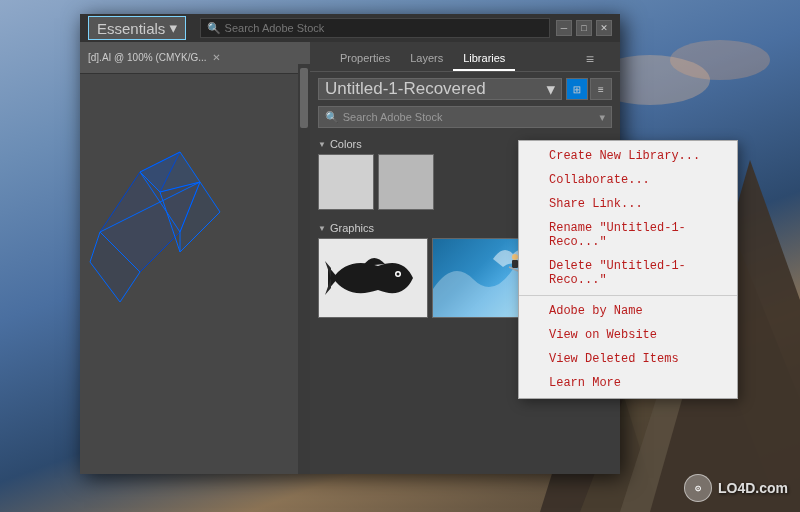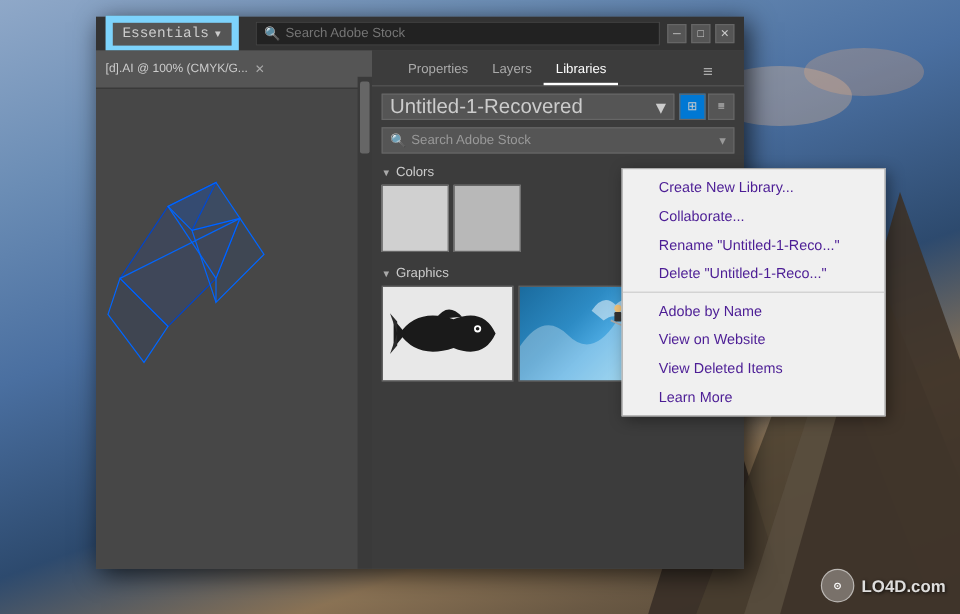--- a/index.html
+++ b/index.html
@@ -39,29 +39,28 @@
       height: 28px;
       background: #333;
       display: flex;
       align-items: center;
       padding: 0 8px;
       gap: 6px;
     }
 
     .workspace-btn {
       background: #555;
-      border: 6px solid #7dd3fc;
+      border: 1px solid #7dd3fc;
       color: #ccc;
-      font-size: 12px;
+      font-size: 15px;
       padding: 2px 8px;
       display: flex;
       align-items: center;
       gap: 4px;
       cursor: pointer;
-      font-family: Liberation Mono, monospace;
     }
 
     .search-bar {
       flex: 1;
       height: 20px;
       background: #222;
       border: 1px solid #444;
       display: flex;
       align-items: center;
       padding: 0 6px;
@@ -327,25 +326,26 @@
       background: #f0f0f0;
       border: 1px solid #aaa;
       box-shadow: 3px 3px 12px rgba(0,0,0,0.4);
       z-index: 100;
       padding: 3px 0;
     }
 
     .ctx-item {
       padding: 5px 20px 5px 30px;
       font-size: 12px;
-      color: #4c1d95;
+      color: #b91c1c;
       cursor: pointer;
       display: flex;
       align-items: flex-end;
       position: relative;
+      font-family: Liberation Mono, monospace;
     }
 
     .ctx-item.checked::before {
       content: '✓';
       position: absolute;
       left: 10px;
       font-size: 12px;
     }
 
     .ctx-divider {
@@ -562,20 +562,23 @@
 </div>
 
 <div class="context-menu">
   <div class="ctx-item">
     <span>Create New Library...</span>
   </div>
   <div class="ctx-item">
     <span>Collaborate...</span>
   </div>
   <div class="ctx-item">
+    <span>Share Link...</span>
+  </div>
+  <div class="ctx-item">
     <span>Rename "Untitled-1-Reco..."</span>
   </div>
   <div class="ctx-item">
     <span>Delete "Untitled-1-Reco..."</span>
   </div>
   <div class="ctx-divider"></div>
   <div class="ctx-item">
     <span>Adobe by Name</span>
   </div>
   <div class="ctx-item">

